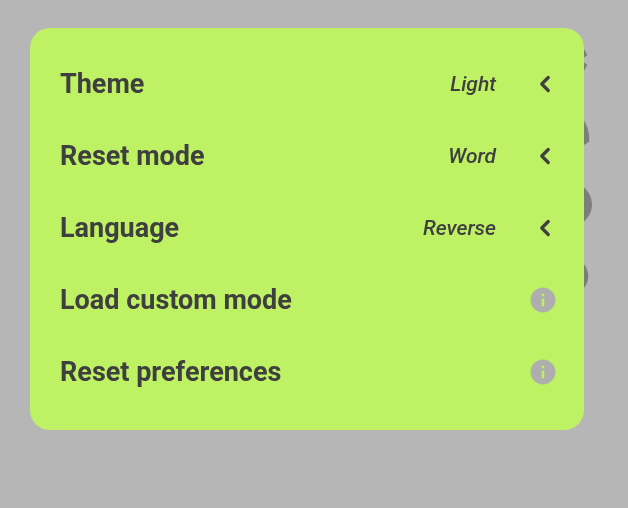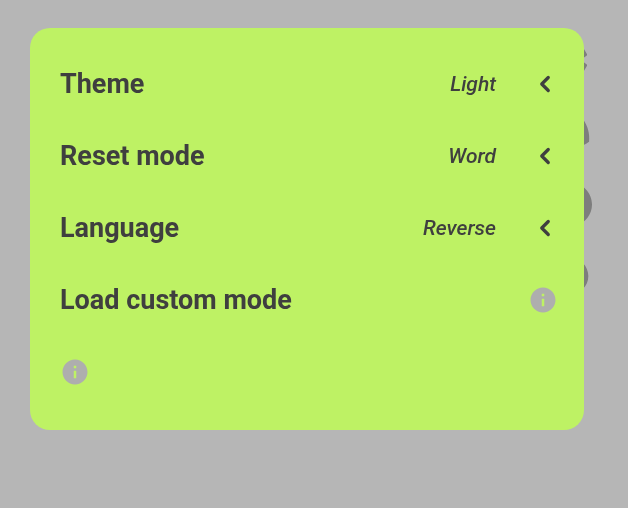--- a/index.html
+++ b/index.html
@@ -157,20 +157,21 @@
     <div class="label">Load custom mode</div>
     <div class="info-icon">
       <svg viewBox="0 0 24 24" fill="currentColor">
           <path d="M12 2C6.48 2 2 6.48 2 12s4.48 10 10 10 10-4.48 10-10S17.52 2 12 2zm1 15h-2v-6h2v6zm0-8h-2V7h2v2z"></path>
         </svg>
     </div>
   </div>
 
 
   <div class="row">
+    <div class="label">Reset preferences</div>
     <div class="info-icon">
       <svg viewBox="0 0 24 24" fill="currentColor">
           <path d="M12 2C6.48 2 2 6.48 2 12s4.48 10 10 10 10-4.48 10-10S17.52 2 12 2zm1 15h-2v-6h2v6zm0-8h-2V7h2v2z"></path>
         </svg>
     </div>
   </div>
 
 </div>
 
 </body></html>

